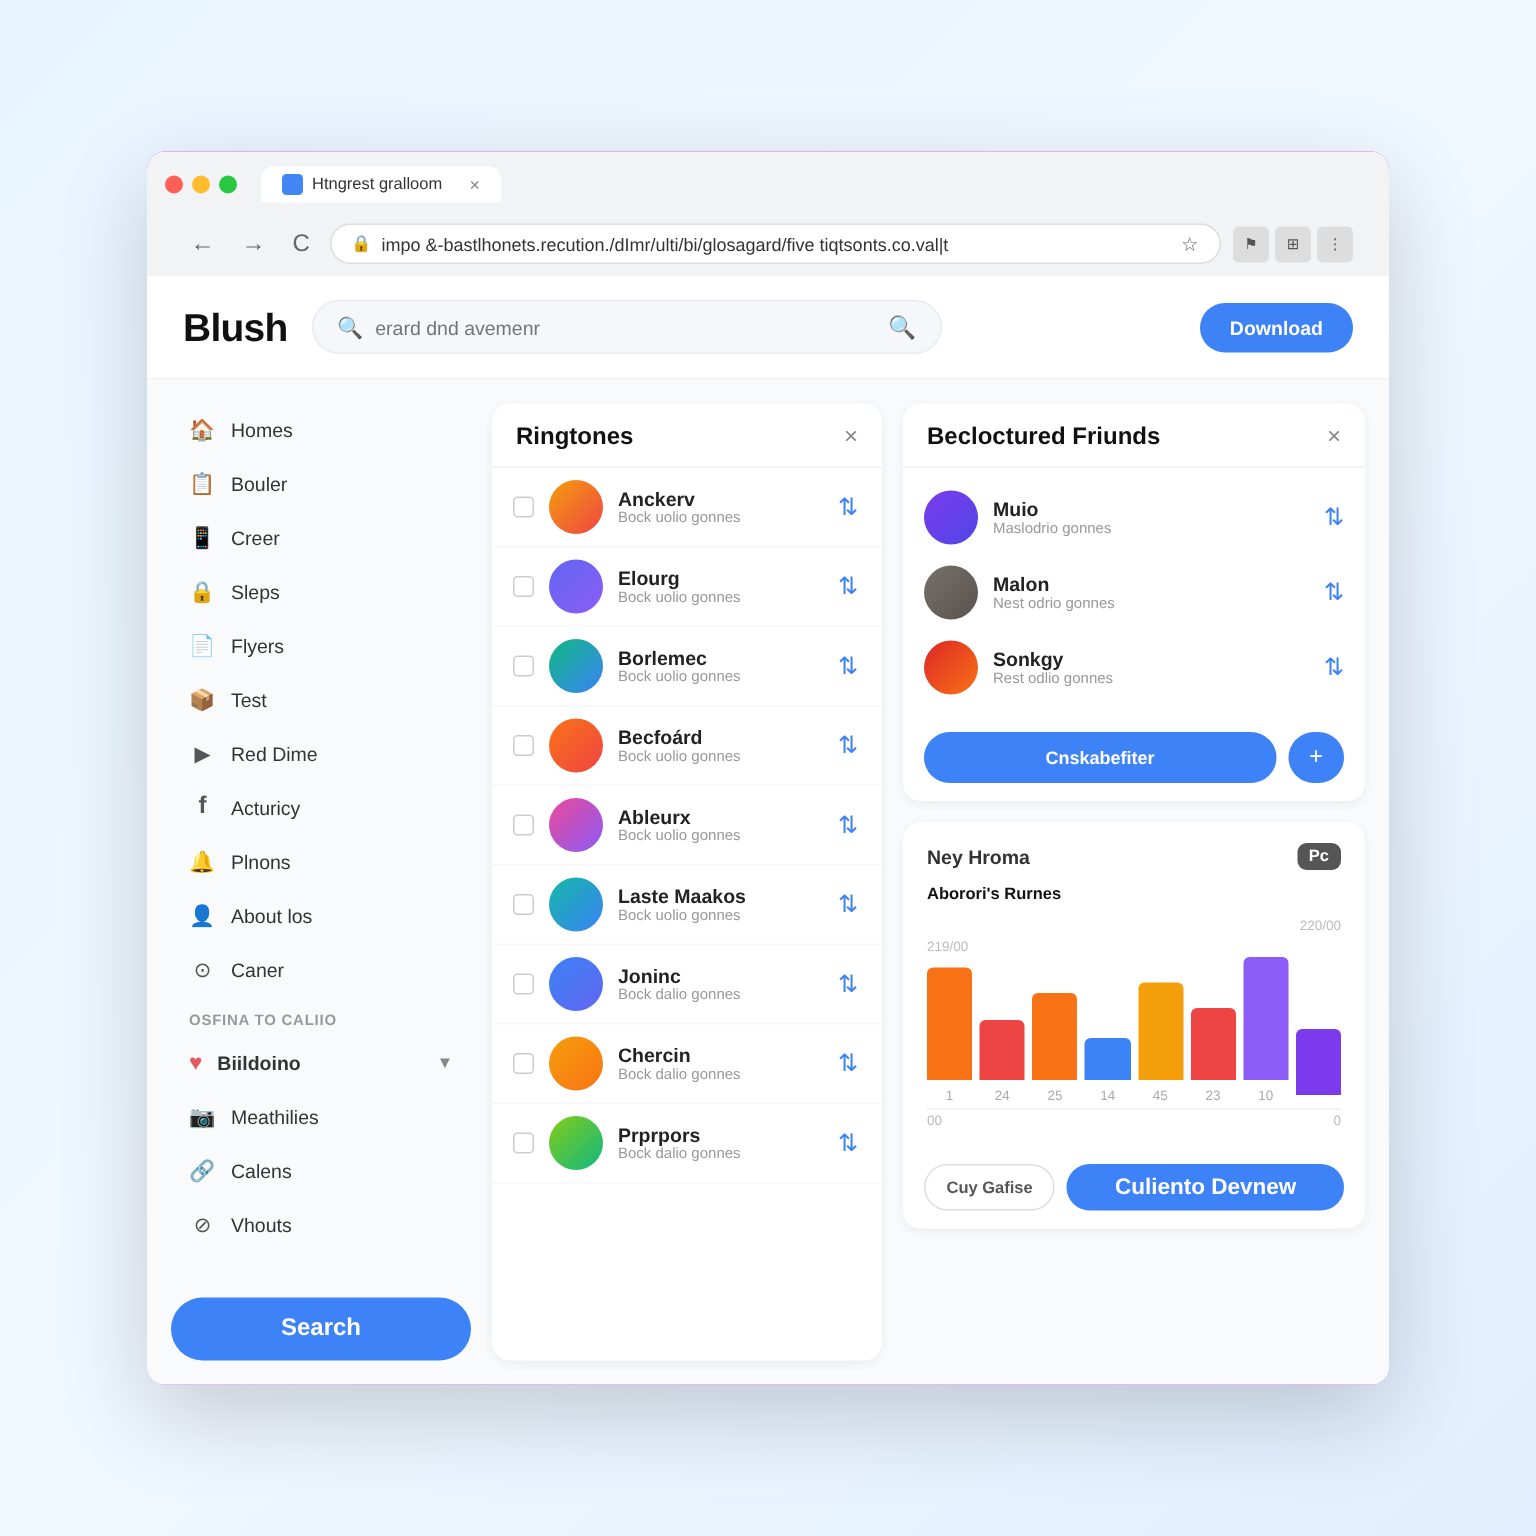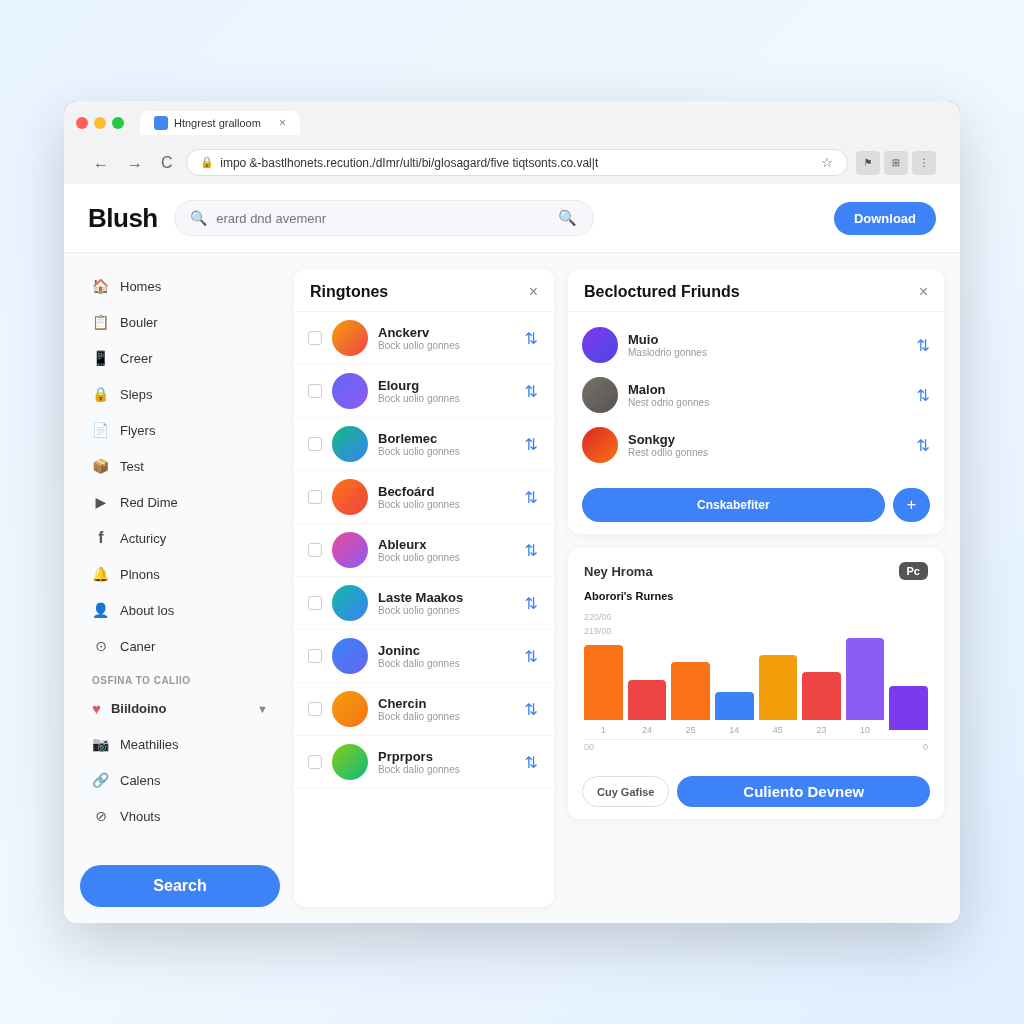--- a/index.html
+++ b/index.html
@@ -6,21 +6,21 @@
     body {
       background: linear-gradient(135deg, #e8f4ff 0%, #f0f8ff 50%, #e0eeff 100%);
       display: flex;
       justify-content: center;
       align-items: center;
       min-height: 100vh;
       font-family: -apple-system, BlinkMacSystemFont, 'Segoe UI', Arial, sans-serif;
     }
 
     .browser-window {
-      width: 896px;
+      width: 828px;
       background: #d946ef;
       border-radius: 12px;
       box-shadow: 0 20px 60px rgba(0,0,0,0.18);
       overflow: hidden;
     }
 
     
     .browser-chrome {
       background: #f1f3f4;
       padding: 10px 12px 0 12px;
@@ -688,21 +688,21 @@
             </div>
           </div>
 
           <div class="panel chart-panel">
             <div class="chart-panel-header">
               <span class="chart-title-text">Ney Hroma</span>
               <span class="chart-badge">Pc</span>
             </div>
             <div class="chart-subtitle">Aborori's Rurnes</div>
             <div class="chart-area">
-              <div style="display:flex; justify-content:flex-start; font-size:9px; color:#bbb; margin-bottom:4px;">
+              <div style="display:flex; justify-content:flex-end; font-size:9px; color:#bbb; margin-bottom:4px;">
                 <span>220/00</span>
               </div>
               <div style="display:flex; justify-content:space-between; font-size:9px; color:#bbb; margin-bottom:4px;">
                 <span>219/00</span>
               </div>
               <div class="chart-bars-container">
                 <div class="bar-group">
                   <div class="bar" style="height:75px; background:#f97316;"></div>
                   <span class="bar-label">1</span>
                 </div>

